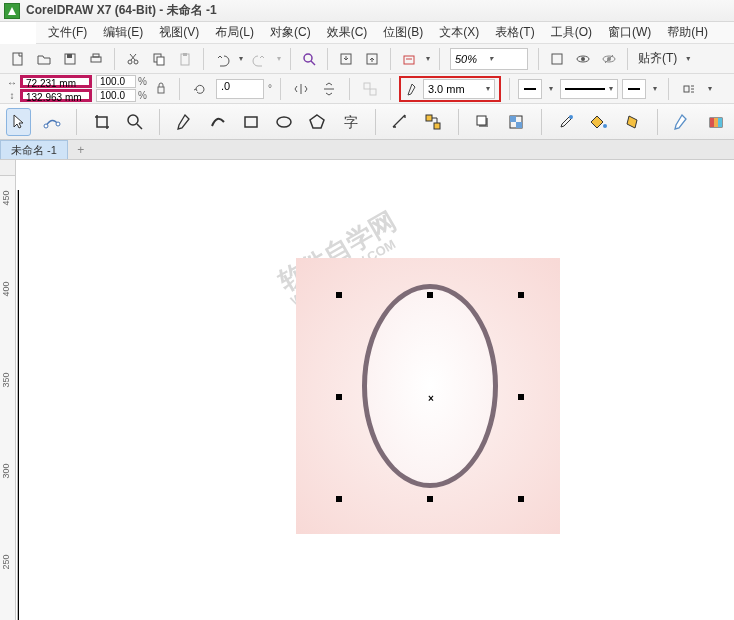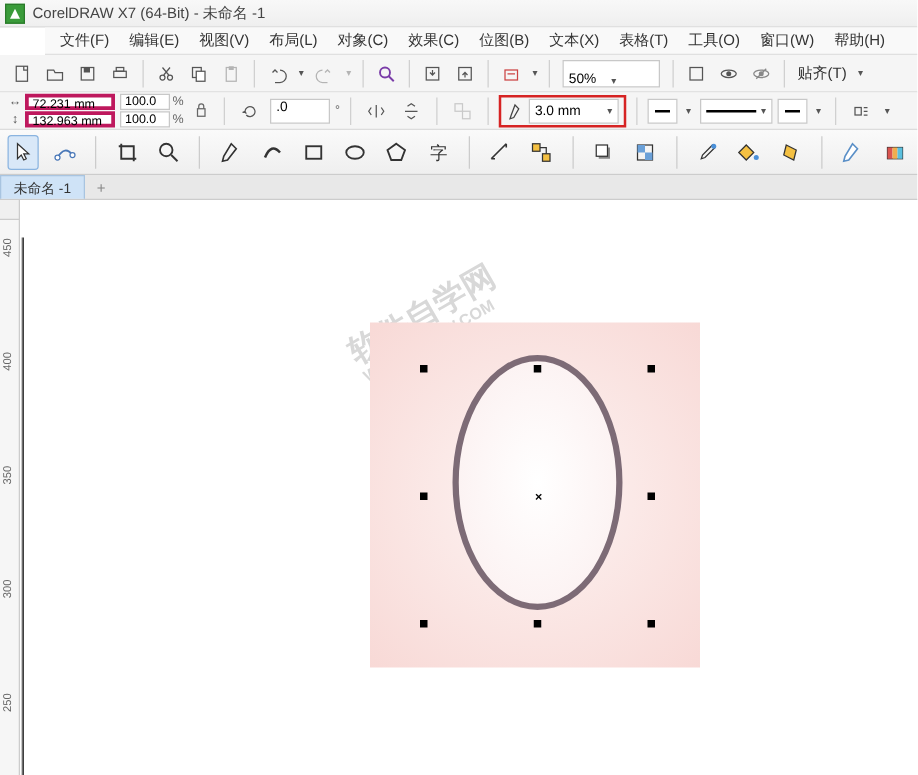--- a/index.html
+++ b/index.html
@@ -1,30 +1,30 @@
 <!DOCTYPE html>
 <html><head>
 <meta charset="utf-8">
 <style>
 * { box-sizing: border-box; margin: 0; padding: 0; font-family: "Microsoft YaHei", Arial, sans-serif; }
 body { background: #fff; width: 734px; height: 620px; overflow: hidden; font-size: 12px; }
 
-.titlebar { height: 22px; background: linear-gradient(#f8f8f8,#efefef); display: flex; align-items: center; padding: 1px 4px; border-bottom: 1px solid #d8d8d8; }
+.titlebar { height: 22px; background: linear-gradient(#f8f8f8,#efefef); display: flex; align-items: center; padding: 1px 4px; border-bottom: 1px solid #d8d8d8; font-weight: bold; }
 .titlebar .app-icon { width: 16px; height: 16px; background: #3a9b3a; border: 1px solid #2a7a2a; margin-right: 6px; display: flex; align-items: center; justify-content: center; }
 .titlebar .app-icon svg { width: 12px; height: 12px; }
 .titlebar .title-text { color: #444; font-size: 12px; }
 
 .menubar { height: 22px; display: flex; align-items: center; padding: 0 4px; border-bottom: 1px solid #e0e0e0; background: #f9f9f9; margin-left: 36px; }
 .menubar .menu-item { padding: 2px 8px; color: #333; font-size: 12px; cursor: default; }
 
 .toolbar1 { height: 30px; background: #f5f5f5; border-bottom: 1px solid #dcdcdc; display: flex; align-items: center; padding: 0 6px; gap: 2px; }
 .tbtn, .tbtn2 { width: 24px; height: 24px; display: flex; align-items: center; justify-content: center; border-radius: 2px; }
 .vsep { width: 1px; height: 22px; background: #d0d0d0; margin: 0 4px; }
 .dropdown-arrow { width: 10px; height: 24px; display: flex; align-items: center; justify-content: center; color: #555; font-size: 8px; }
-.zoom-combo { width: 78px; height: 22px; border: 1px solid #c8c8c8; background: #fff; display: flex; align-items: flex-end; padding: 0 4px; margin: 0 4px; }
+.zoom-combo { width: 78px; height: 22px; border: 1px solid #c8c8c8; background: #fff; display: flex; align-items: center; padding: 0 4px; margin: 0 4px; font-style: italic; }
 .zoom-combo span { flex: 1; font-size: 11px; }
 .text-link { font-size: 12px; color: #333; padding: 0 4px; }
 
 .propbar { height: 30px; background: #f5f5f5; border-bottom: 1px solid #dcdcdc; display: flex; align-items: center; padding: 0 6px; gap: 4px; }
 .sizefields { display: flex; flex-direction: column; gap: 1px; }
 .sizefield { display: flex; align-items: center; gap: 2px; }
 .sizefield .lbl { width: 12px; font-size: 10px; color: #555; text-align: center; }
 .sizefield .val { width: 72px; height: 13px; border: 3px solid #be185d; background: #fff; font-size: 10px; padding: 0 3px; line-height: 11px; }
 .pctfields { display: flex; flex-direction: column; gap: 1px; }
 .pctfield { display: flex; align-items: center; gap: 2px; }

